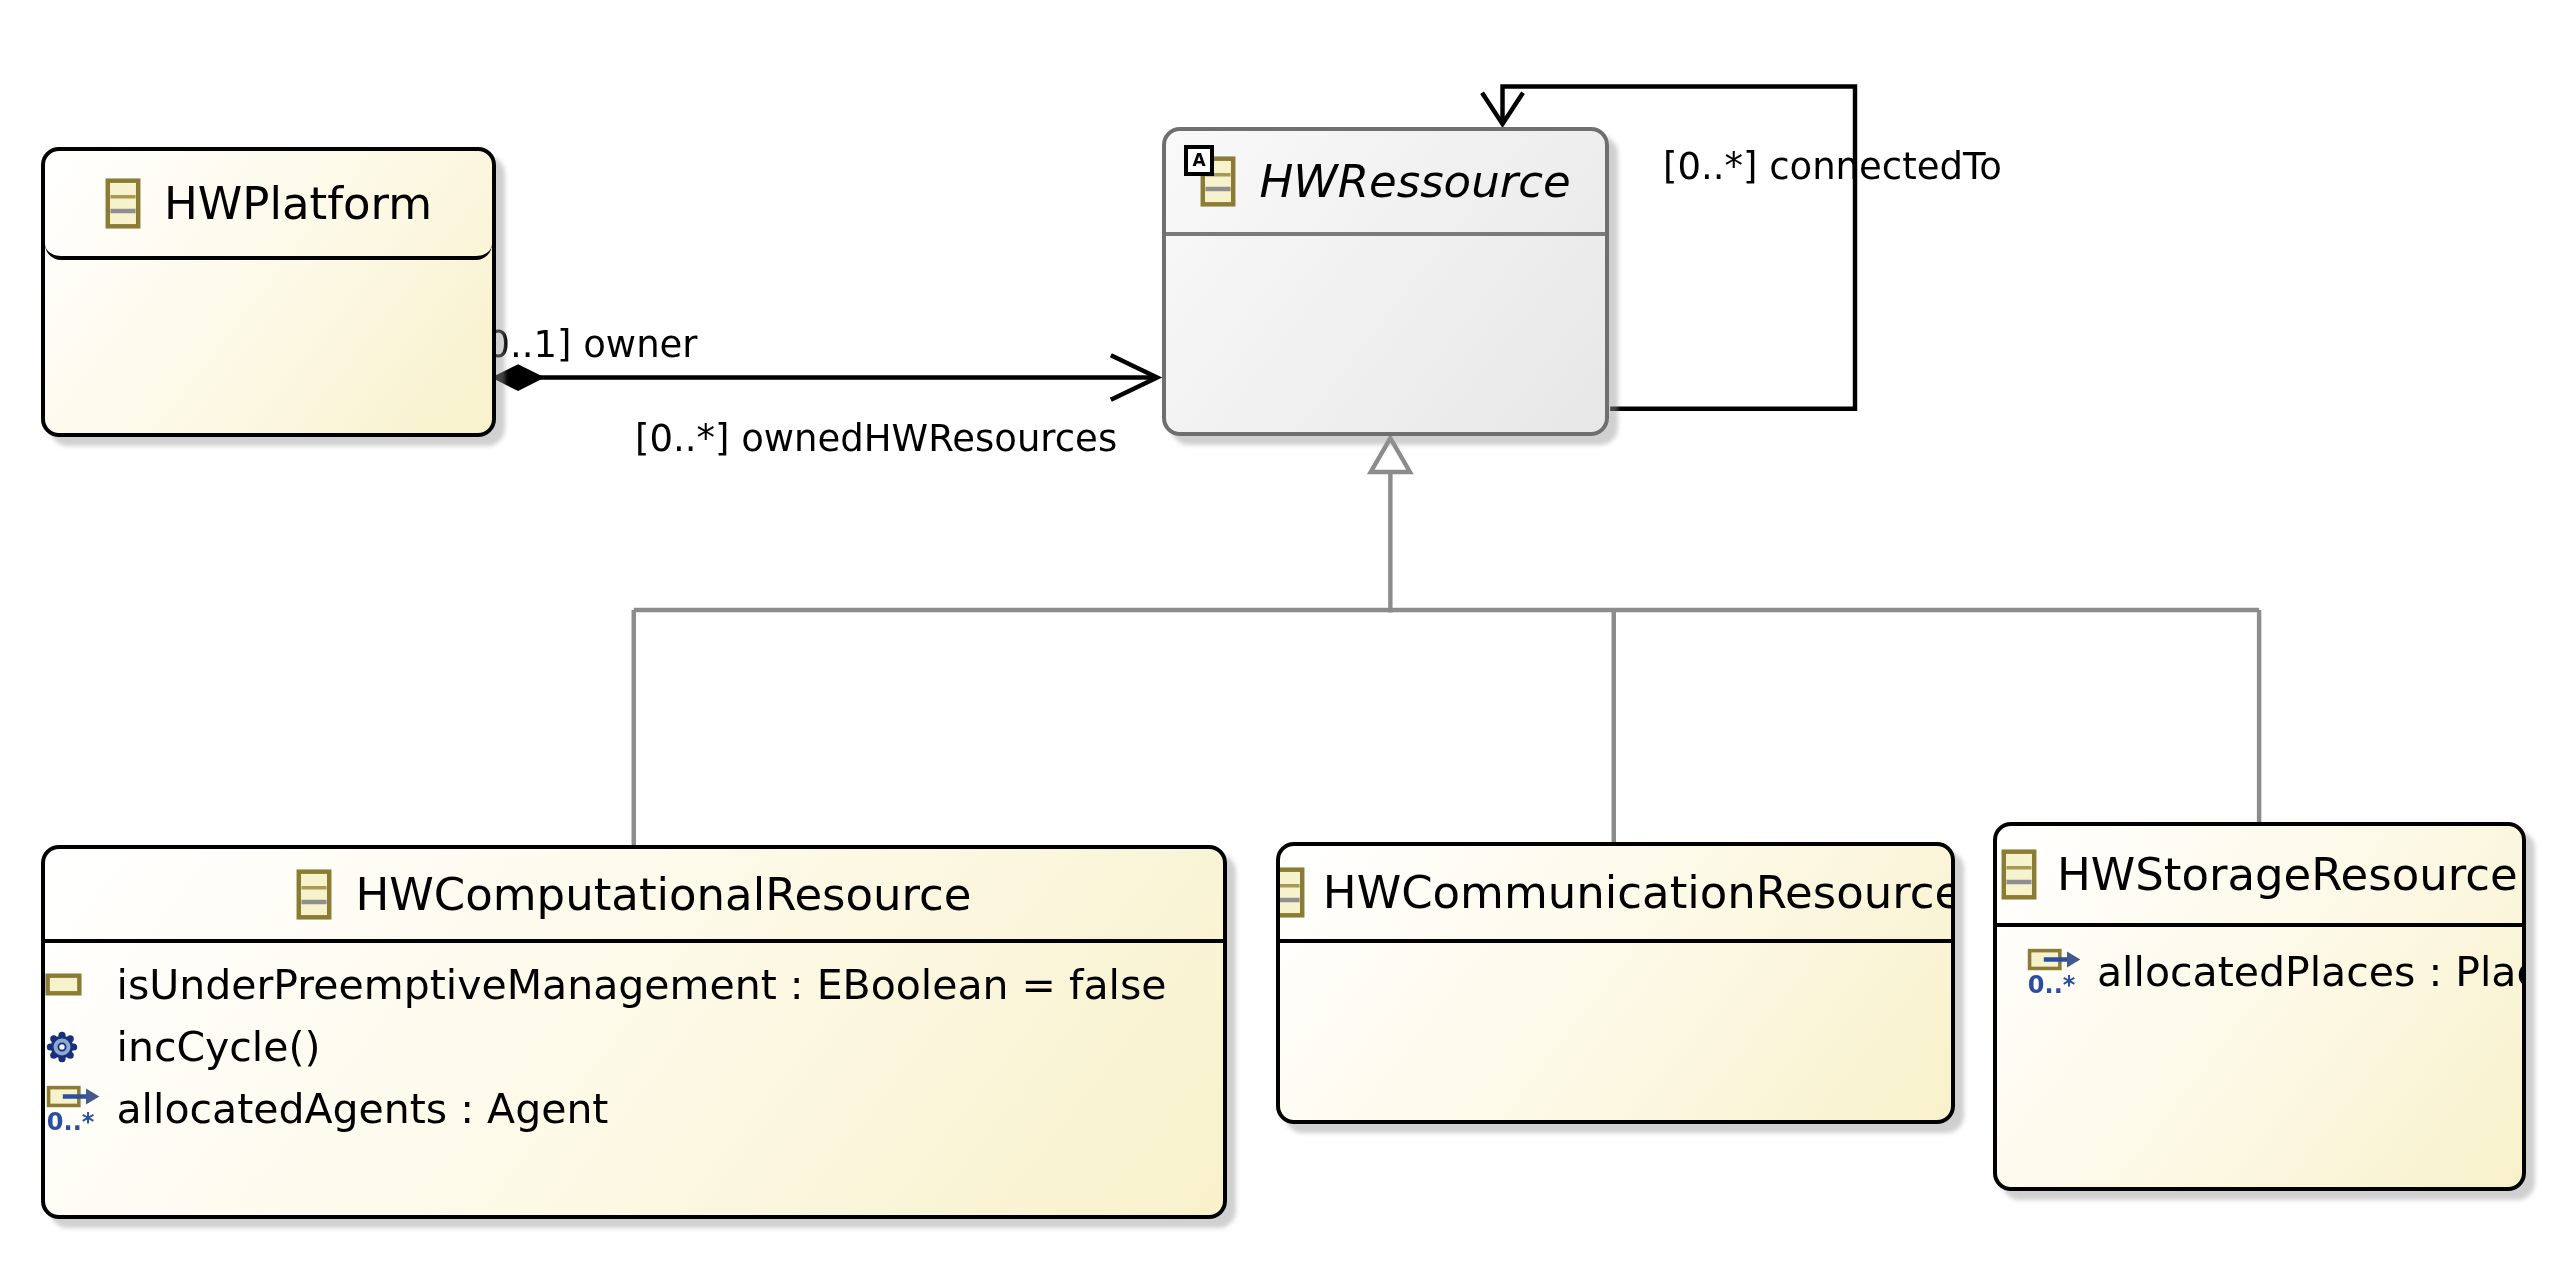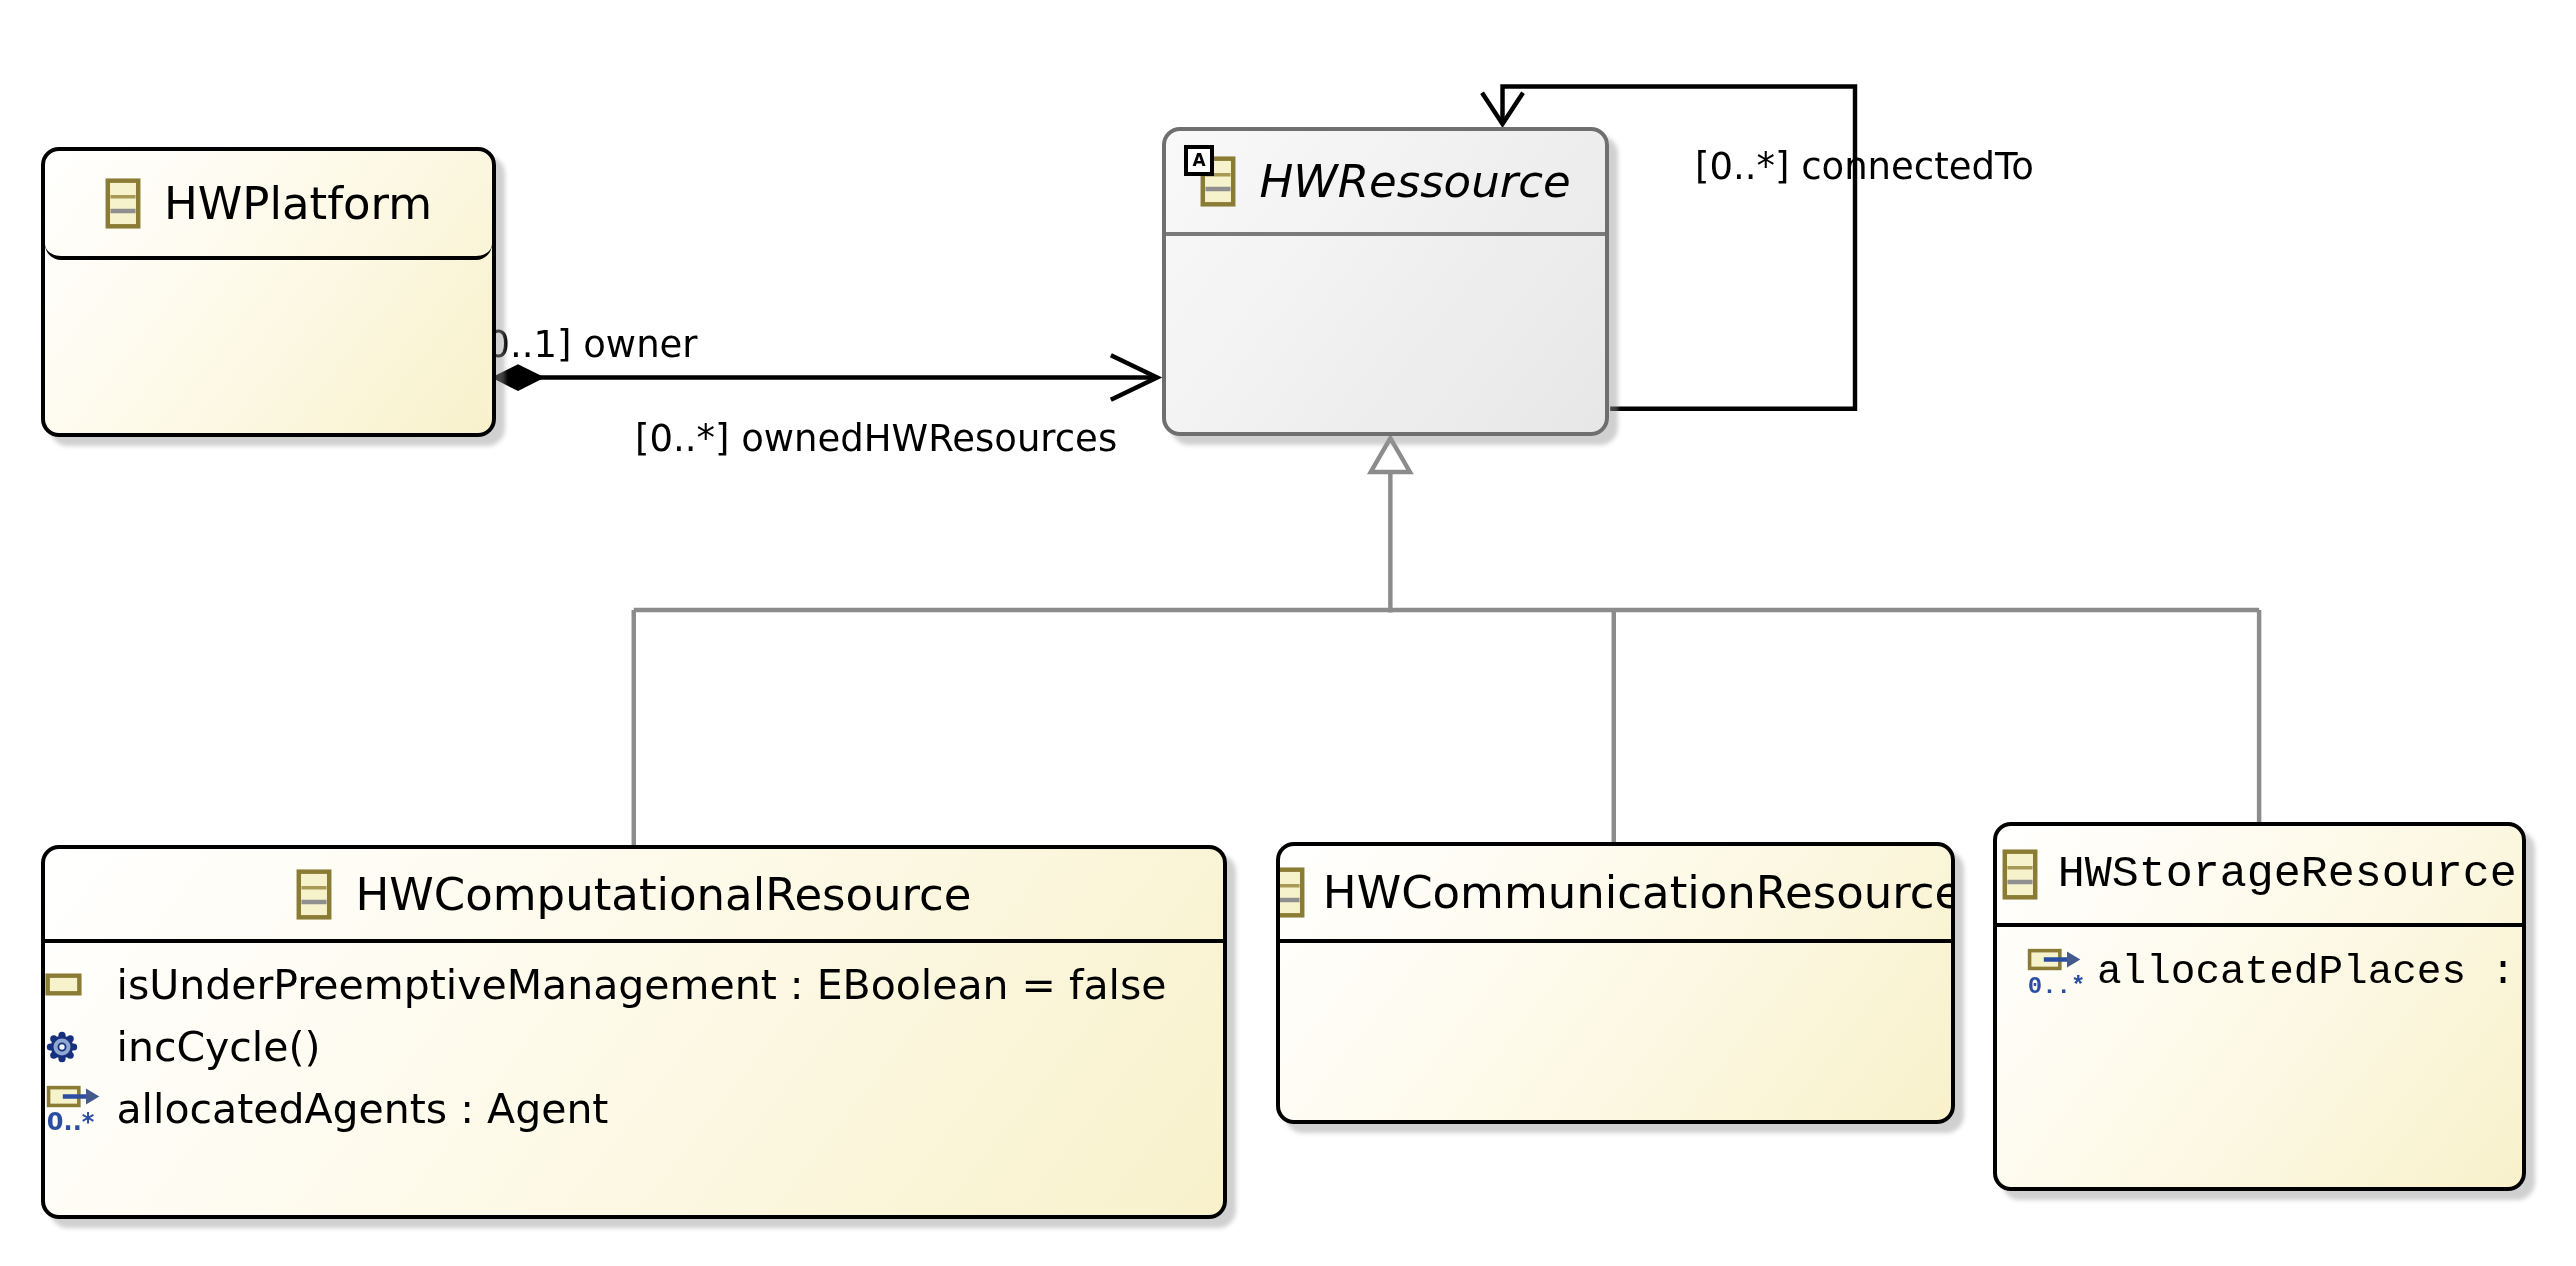--- a/index.html
+++ b/index.html
@@ -68,21 +68,21 @@
     </g>
 
     <g stroke="#000000" stroke-width="5" fill="none">
       <polyline points="1809,459 2084,459 2084,97 1688,97 1688,136"></polyline>
       <path d="M1665,104 L1688,139 L1711,104"></path>
     </g>
   </svg>
 
   <div class="edge-label" style="left:472px; top:323px;">[0..1] owner</div>
   <div class="edge-label" style="left:635px; top:417px;">[0..*] ownedHWResources</div>
-  <div class="edge-label" style="left:1663px; top:145px;margin-left:32px;">[0..*] connectedTo</div>
+  <div class="edge-label" style="left:1663px; top:145px;">[0..*] connectedTo</div>
 
   <div class="uml-class" style="left:41px; top:147px; width:455px; height:290px;">
     <div class="class-header" style="height:105px;border-radius:16px;">
       <span class="eclass-icon">
         <svg width="36" height="51" viewBox="0 0 40 57">
           <rect x="3" y="3" width="34" height="51" fill="#f6f2cb" stroke="#8a7b35" stroke-width="5"></rect>
           <line x1="6" y1="21" x2="34" y2="21" stroke="#a89a55" stroke-width="4"></line>
           <line x1="6" y1="37" x2="34" y2="37" stroke="#8f8f8f" stroke-width="5"></line>
         </svg>
       </span>
@@ -166,21 +166,21 @@
           <rect x="3" y="3" width="34" height="51" fill="#f6f2cb" stroke="#8a7b35" stroke-width="5"></rect>
           <line x1="6" y1="21" x2="34" y2="21" stroke="#a89a55" stroke-width="4"></line>
           <line x1="6" y1="37" x2="34" y2="37" stroke="#8f8f8f" stroke-width="5"></line>
         </svg>
       </span>
       <span class="class-title">HWCommunicationResource</span>
     </div>
     <div class="class-body"></div>
   </div>
 
-  <div class="uml-class" style="left:1993px; top:822px; width:533px; height:369px;font-family:Liberation Mono, monospace;">
+  <div class="uml-class" style="left:1993px; top:822px; width:533px; height:369px;">
     <div class="class-header" style="height:97px; gap:19.6px;">
       <span class="eclass-icon">
         <svg width="36" height="51" viewBox="0 0 40 57">
           <rect x="3" y="3" width="34" height="51" fill="#f6f2cb" stroke="#8a7b35" stroke-width="5"></rect>
           <line x1="6" y1="21" x2="34" y2="21" stroke="#a89a55" stroke-width="4"></line>
           <line x1="6" y1="37" x2="34" y2="37" stroke="#8f8f8f" stroke-width="5"></line>
         </svg>
       </span>
       <span class="class-title">HWStorageResource</span>
     </div>

